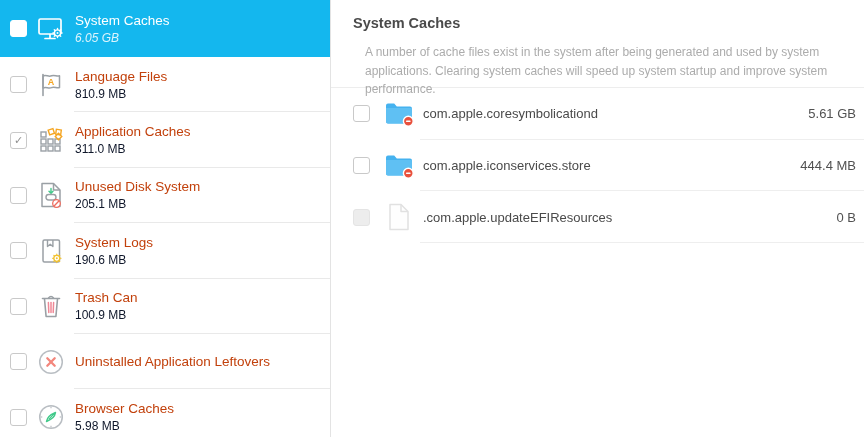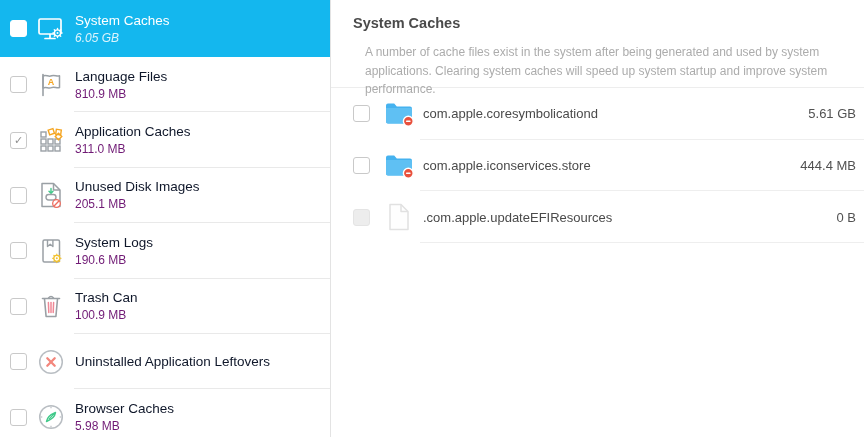--- a/index.html
+++ b/index.html
@@ -28,22 +28,22 @@
   .cb{
     width:15px;height:15px;border:1px solid #c9c9c9;border-radius:3px;background:#fff;
     display:inline-flex;align-items:center;justify-content:center;flex:0 0 auto;
   }
   .cb.checked::after{content:"\2713";font-size:11px;color:#8f8f8f;line-height:1;}
   .cb.disabled{background:#ededed;border-color:#e4e4e4;}
   .s-item.selected .cb{border-color:#fff;background:#fff;}
 
   .s-icon{width:30px;height:30px;margin:0 9px;display:flex;align-items:center;justify-content:center;flex:0 0 auto;}
   .s-meta{display:flex;flex-direction:column;min-width:0;}
-  .s-label{font-size:13.5px;color:#0f172a;white-space:nowrap;}
-  .s-size{font-size:12px;color:#701a75;margin-top:3px;}
+  .s-label{font-size:13.5px;color:#c2410c;white-space:nowrap;}
+  .s-size{font-size:12px;color:#0f172a;margin-top:3px;}
   .s-item.selected .s-label{color:#fff;}
   .s-item.selected .s-size{color:rgba(255,255,255,.85);font-style:italic;}
 
   
   main.content{flex:1;min-width:0;background:#fff;display:flex;flex-direction:column;}
   .header{padding:15px 4px 0 22px;border-bottom:1px solid #ededed;box-sizing:border-box;height:88px;}
   .title{font-size:14.5px;color:#4a4a4a;margin:0 0 7px 0;}
   .desc{font-size:12px;color:#acacac;line-height:1.55;margin:12px;}
 
   .row{
@@ -135,21 +135,21 @@
             <svg width="30" height="30" viewBox="0 0 30 30" fill="none">
               <path d="M6,3.5 h11.5 l6.5,6.5 v16.5 h-18 Z" stroke="#9aa0a5" stroke-width="1.5" stroke-linejoin="round"></path>
               <path d="M17.5,3.5 v6.5 h6.5" stroke="#9aa0a5" stroke-width="1.5" stroke-linejoin="round"></path>
               <path d="M15,8.5 v4.5 M13,11.2 l2,2.2 2,-2.2" stroke="#41c98a" stroke-width="1.4" stroke-linecap="round" stroke-linejoin="round"></path>
               <rect x="10" y="14.5" width="10" height="5.5" rx="2.7" stroke="#9aa0a5" stroke-width="1.4"></rect>
               <circle cx="20.5" cy="23.5" r="3.8" stroke="#ee6c5f" stroke-width="1.3" fill="#fff"></circle>
               <line x1="17.9" y1="26.2" x2="23.1" y2="20.8" stroke="#ee6c5f" stroke-width="1.3"></line>
             </svg>
           </span>
     <span class="s-meta">
-      <span class="s-label">Unused Disk Images</span>
+      <span class="s-label">Unused Disk System</span>
       <span class="s-size">205.1 MB</span>
     </span>
   </div>
         <div class="s-item">
     <span class="cb"></span>
     <span class="s-icon">
             <svg width="30" height="30" viewBox="0 0 30 30" fill="none">
               <rect x="7" y="4" width="16.5" height="22" rx="1.5" stroke="#9aa0a5" stroke-width="1.5"></rect>
               <path d="M11.5,4 v6.5 l2.7,-2.2 2.7,2.2 V4" stroke="#9aa0a5" stroke-width="1.4" stroke-linejoin="round"></path>
               <circle cx="20.8" cy="22.3" r="3" fill="#fff" stroke="#f2c12e" stroke-width="1.3"></circle>

